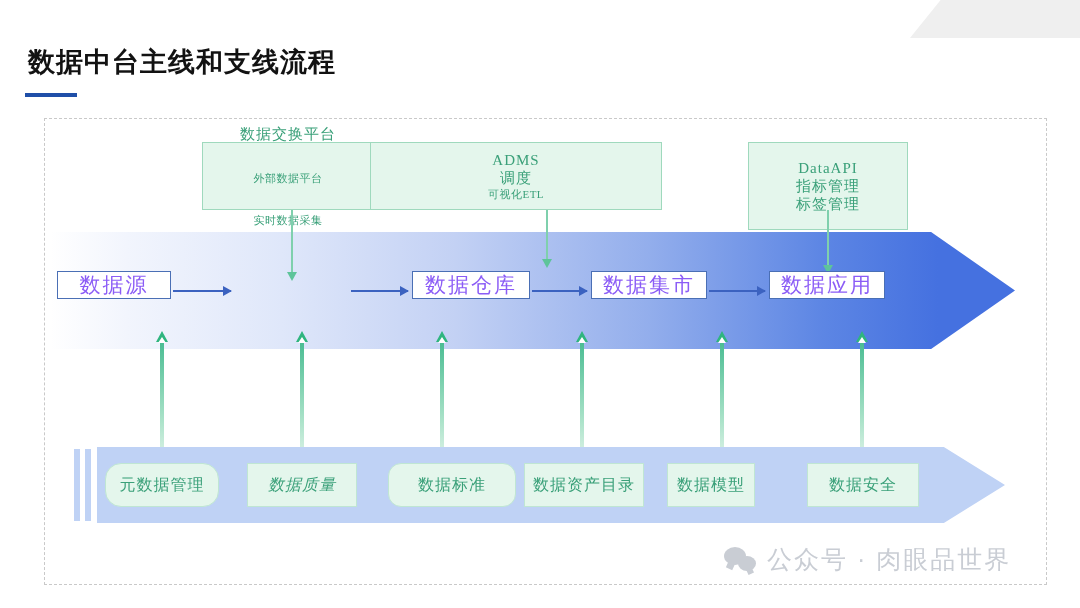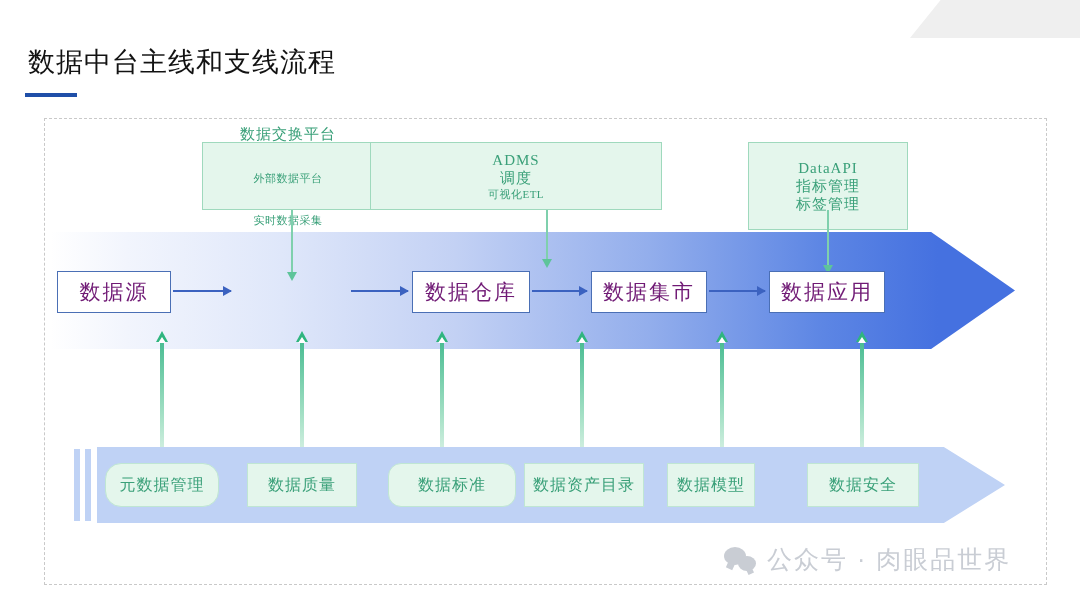--- a/index.html
+++ b/index.html
@@ -15,21 +15,21 @@
   .deco-corner {
     position: absolute; top: 0; right: 0;
     width: 170px; height: 38px;
     background: #efefef;
     clip-path: polygon(18% 0%, 100% 0%, 100% 100%, 0% 100%);
   }
 
   
   .title {
     position: absolute; left: 28px; top: 44px;
-    font-size: 27px; font-weight: normal; color: #121212;
+    font-size: 27px; font-weight: bold; color: #121212;
     letter-spacing: 1px; white-space: nowrap;
   }
   .title-rule {
     position: absolute; left: 25px; top: 93px;
     width: 52px; height: 4px; background: #1f4fa8;
   }
 
   
   .frame {
     position: absolute; left: 44px; top: 118px;
@@ -44,26 +44,26 @@
     width: 965px; height: 117px;
     background: linear-gradient(to right,
         #ffffff 0%, #f2f5fd 8%, #dfe7fa 24%,
         #c3d1f4 42%, #93aeec 62%, #5d86e4 80%, #4571e0 92%, #4571e0 100%);
     clip-path: polygon(0 0, 88% 0, 88% -19%, 100% 50%, 88% 119%, 88% 100%, 0 100%);
   }
 
   
   .chain-box {
     position: absolute;
-    height: 42px;
+    height: 28px;
     background: #ffffff;
     border: 1.5px solid #4a6fb5;
     display: flex; align-items: center; justify-content: center;
     font-family: Liberation Sans, sans-serif;
-    font-size: 21px; color: #701a75; letter-spacing: 2px;
+    font-size: 21px; color: #8b5cf6; letter-spacing: 2px;
     white-space: nowrap;
   }
 
   
   .chain-arrow { position: absolute; height: 2px; background: #3b62c0; }
   .chain-arrow::after {
     content: ""; position: absolute; right: -1px; top: -4px;
     border-left: 9px solid #3b62c0;
     border-top: 5px solid transparent;
     border-bottom: 5px solid transparent;
@@ -227,21 +227,21 @@
   <div class="gline-up" style="left:860px; top:341px; height:120px;">
     <span class="tip-up"></span>
     <span class="tip-up-inner"></span>
   </div>
 
   <div class="tick-bar" style="left:74px;"></div>
   <div class="tick-bar" style="left:85px;"></div>
   <div class="bottom-band"></div>
 
   <div class="bottom-box" style="left:105px; width:114px;border-radius:16px;">元数据管理</div>
-  <div class="bottom-box" style="left:247px; width:110px;">数据质量</div>
+  <div class="bottom-box" style="left:247px; width:110px;font-style:italic;">数据质量</div>
   <div class="bottom-box" style="left:388px; width:128px;border-radius:13px;">数据标准</div>
   <div class="bottom-box" style="left:524px; width:120px;">数据资产目录</div>
   <div class="bottom-box" style="left:667px; width:88px;">数据模型</div>
   <div class="bottom-box" style="left:807px; width:112px;">数据安全</div>
 
   <div class="watermark">
     <span class="wm-icon">
       <span class="b1"></span>
         <span class="b2"></span>
     </span>

